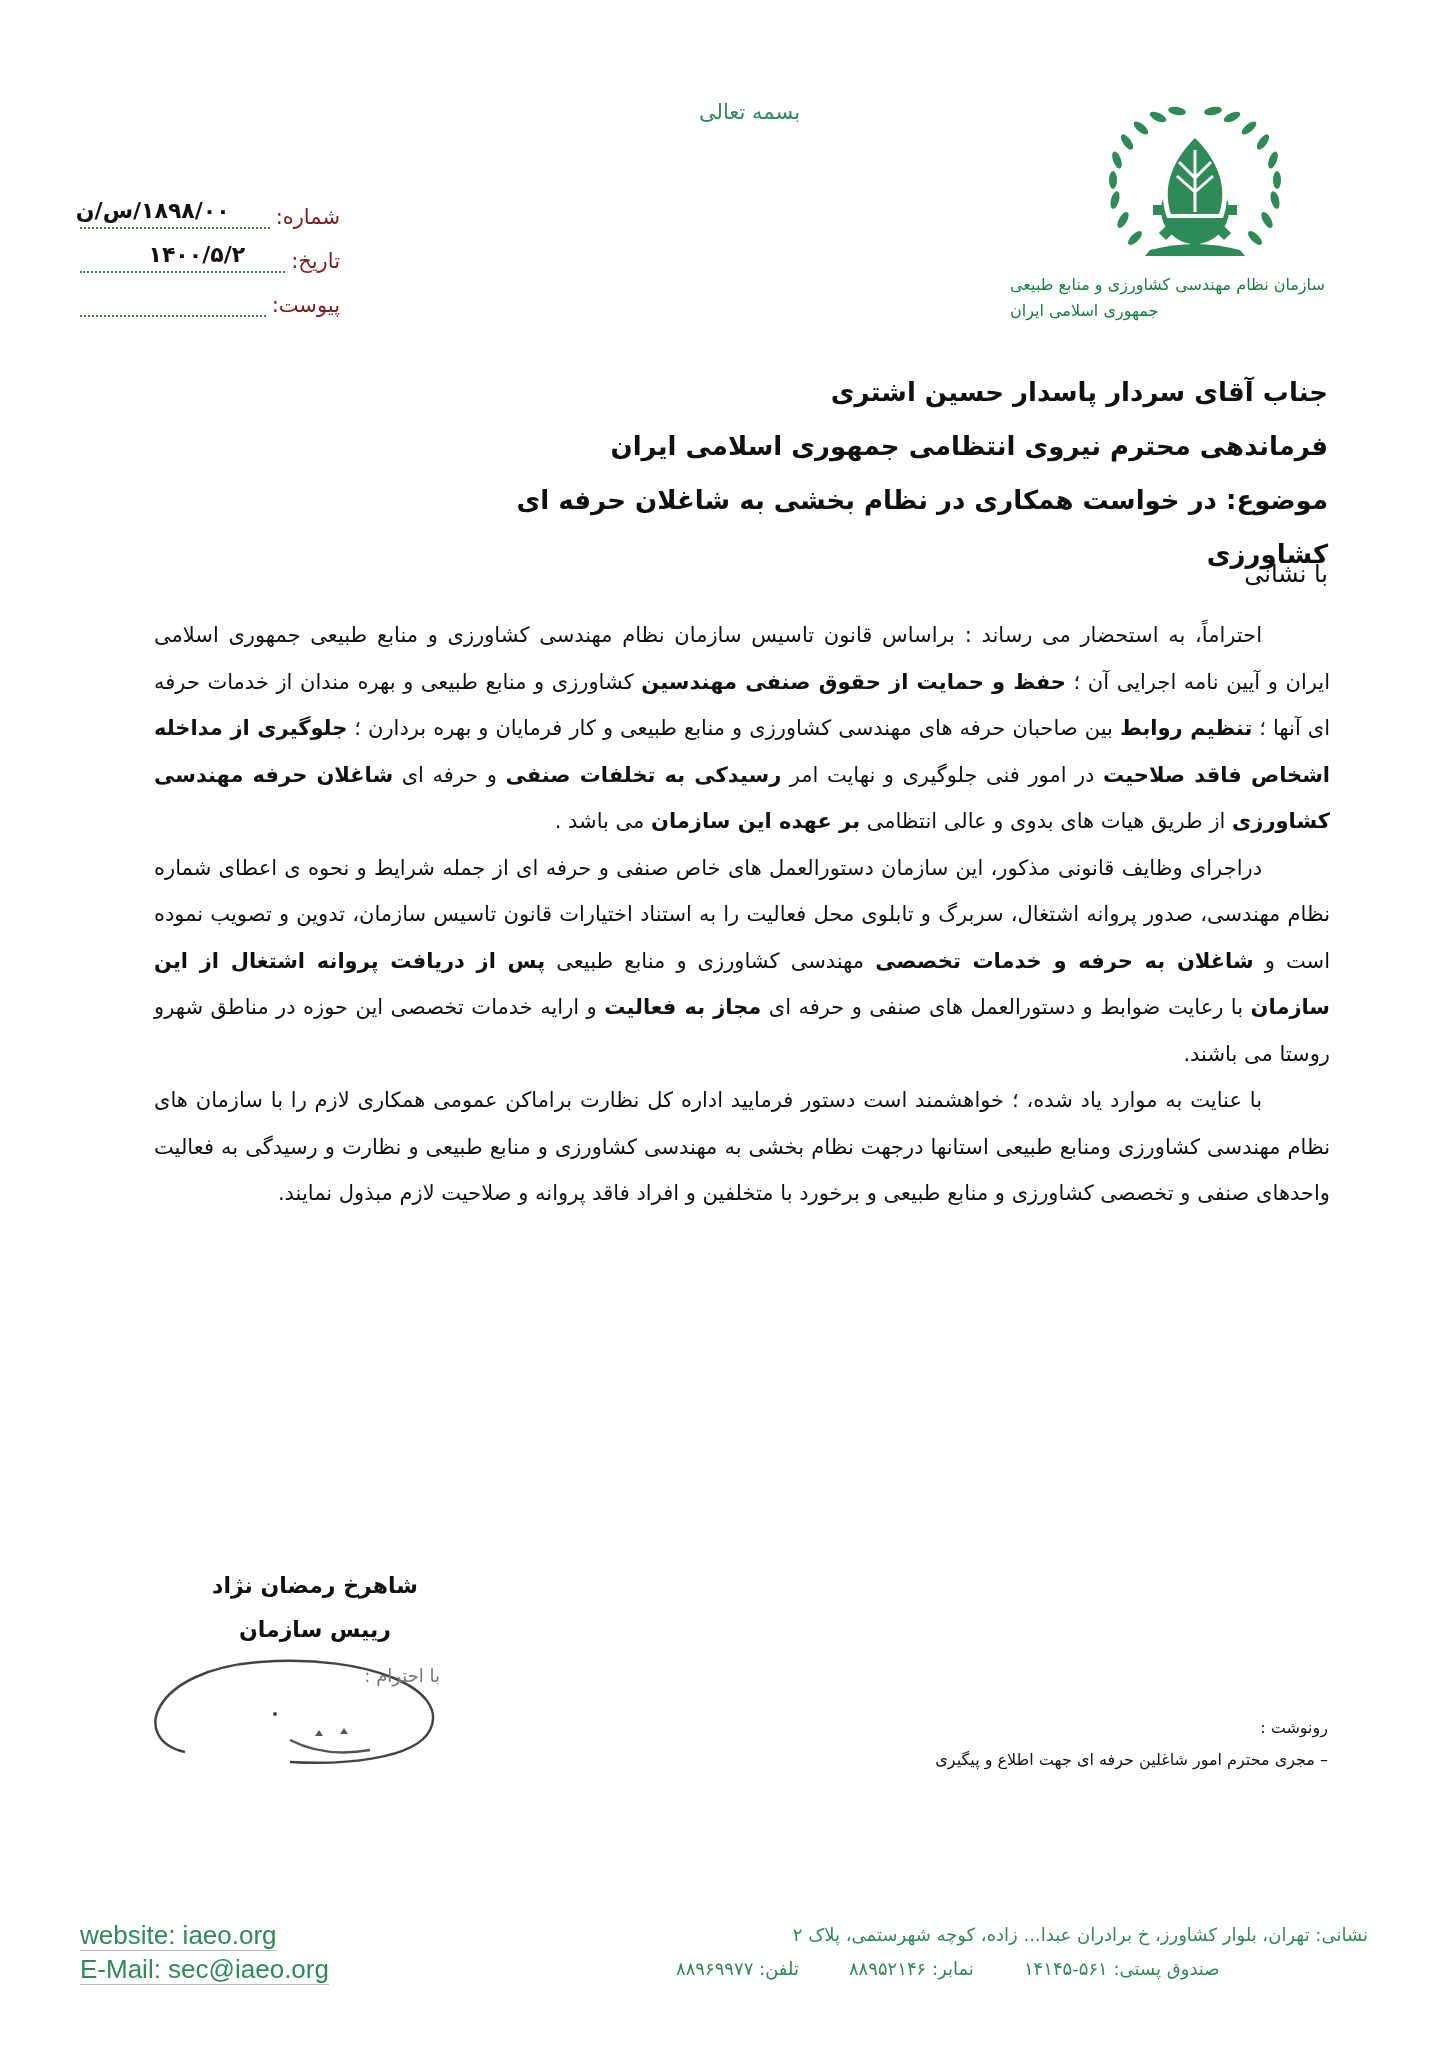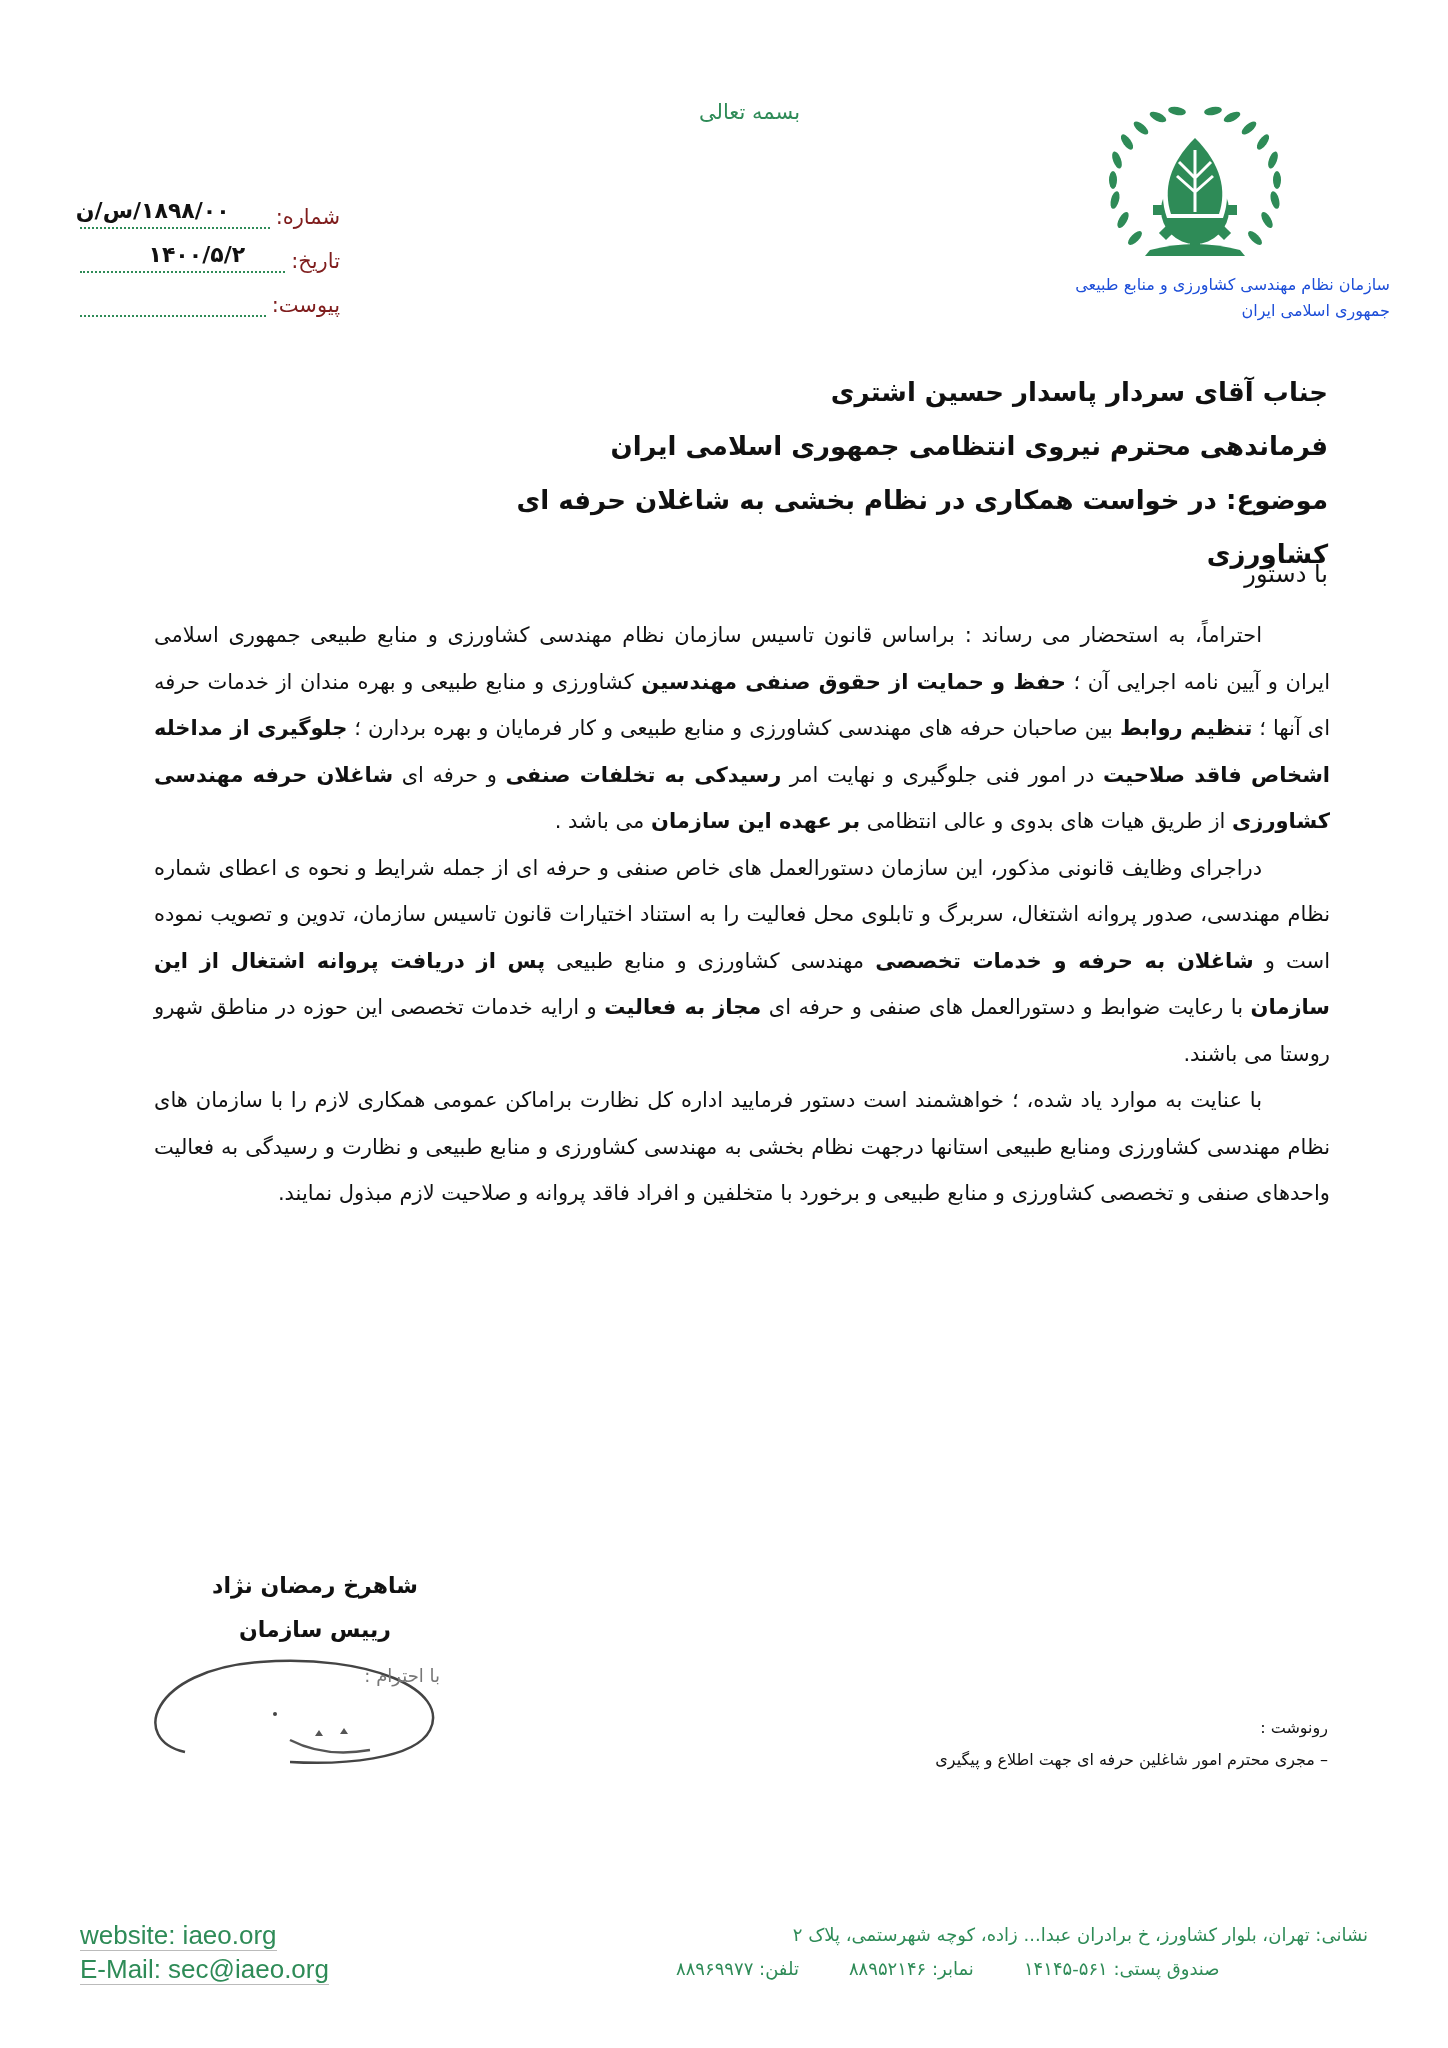--- a/index.html
+++ b/index.html
@@ -4,21 +4,21 @@
 <style>
   html, body { margin: 0; padding: 0; background: #ffffff; }
   body { width: 1448px; height: 2048px; position: relative; overflow: hidden;
          font-family: "DejaVu Sans", "Liberation Sans", sans-serif; color: #111; }
   .rtl { direction: rtl; unicode-bidi: plaintext; }
   .abs { position: absolute; }
 
   #bismillah { top: 100px; left: 640px; width: 160px; font-size: 21px; color: #2e8b57; }
 
   #logo { top: 100px; left: 1095px; width: 200px; height: 170px; }
-  #org-name { top: 272px; left: 1010px; width: 380px; text-align: right; font-size: 16px; line-height: 26px; color: #1d4ed8; }
+  #org-name { top: 272px; left: 1010px; width: 380px; text-align: left; font-size: 16px; line-height: 26px; color: #15803d; }
 
   #meta { top: 185px; left: 80px; width: 260px; }
   .meta-row { display: flex; flex-direction: row-reverse; align-items: flex-end; height: 44px; }
   .meta-label { font-size: 21px; color: #7f1d1d; margin-left: 6px; white-space: nowrap; }
   .meta-line { flex: 1; border-bottom: 2px dotted #2e8b57; height: 30px; position: relative; }
   .meta-value { position: absolute; right: 40px; bottom: 4px; font-size: 22px; font-weight: bold; color: #111; white-space: nowrap; }
 
   #recipient { top: 365px; right: 120px; width: 900px; text-align: right; }
   .rec-line { font-size: 26px; font-weight: bold; line-height: 54px; }
 
@@ -116,21 +116,21 @@
     </span>
   </div>
 </div>
 
 <div id="recipient" class="abs rtl">
   <div class="rec-line">جناب آقای سردار پاسدار حسین اشتری</div>
   <div class="rec-line">فرماندهی محترم نیروی انتظامی جمهوری اسلامی ایران</div>
   <div class="rec-line">موضوع: در خواست همکاری در نظام بخشی به شاغلان حرفه ای کشاورزی</div>
 </div>
 
-<div id="greeting" class="abs rtl">با دستور</div>
+<div id="greeting" class="abs rtl">با نشانی</div>
 
 <div id="body" class="abs rtl">
   <p class="para indent"><span>احتراماً، به استحضار می رساند : براساس قانون تاسیس سازمان نظام مهندسی کشاورزی و منابع طبیعی جمهوری اسلامی ایران و آیین نامه اجرایی آن ؛ </span><b>حفظ و حمایت از حقوق صنفی مهندسین</b><span> کشاورزی و منابع طبیعی و بهره مندان از خدمات حرفه ای آنها ؛ </span><b>تنظیم روابط</b><span> بین صاحبان حرفه های مهندسی کشاورزی و منابع طبیعی و کار فرمایان و بهره بردارن ؛ </span><b>جلوگیری از مداخله اشخاص فاقد صلاحیت</b><span> در امور فنی  جلوگیری و نهایت امر </span><b>رسیدکی به تخلفات صنفی</b><span> و حرفه ای </span><b>شاغلان حرفه مهندسی کشاورزی</b><span> از طریق هیات های بدوی و عالی انتظامی </span><b>بر عهده این سازمان</b><span> می باشد .</span></p>
   <p class="para indent"><span>دراجرای وظایف قانونی مذکور، این سازمان دستورالعمل های خاص صنفی و حرفه ای از جمله شرایط و نحوه ی اعطای شماره نظام مهندسی، صدور پروانه اشتغال، سربرگ و تابلوی محل فعالیت را به استناد اختیارات قانون تاسیس سازمان، تدوین و تصویب نموده است و </span><b>شاغلان به حرفه و خدمات تخصصی</b><span> مهندسی کشاورزی و منابع طبیعی </span><b>پس از دریافت پروانه اشتغال از این سازمان</b><span> با رعایت ضوابط و دستورالعمل های صنفی و حرفه ای </span><b>مجاز به فعالیت</b><span> و ارایه خدمات تخصصی این حوزه در مناطق شهرو روستا می باشند.</span></p>
   <p class="para indent"><span>با عنایت به موارد یاد شده، ؛ خواهشمند است دستور فرمایید اداره کل نظارت براماکن عمومی همکاری  لازم را  با سازمان های نظام مهندسی کشاورزی ومنابع طبیعی استانها  درجهت نظام بخشی به مهندسی کشاورزی و منابع طبیعی و نظارت و رسیدگی به فعالیت واحدهای صنفی و تخصصی کشاورزی و منابع طبیعی و برخورد با متخلفین و افراد فاقد پروانه و  صلاحیت  لازم  مبذول نمایند.</span></p>
 </div>
 
 <div id="sign" class="abs rtl">
   <div id="signer-name">شاهرخ رمضان نژاد</div>
   <div id="signer-title">رییس سازمان</div>

